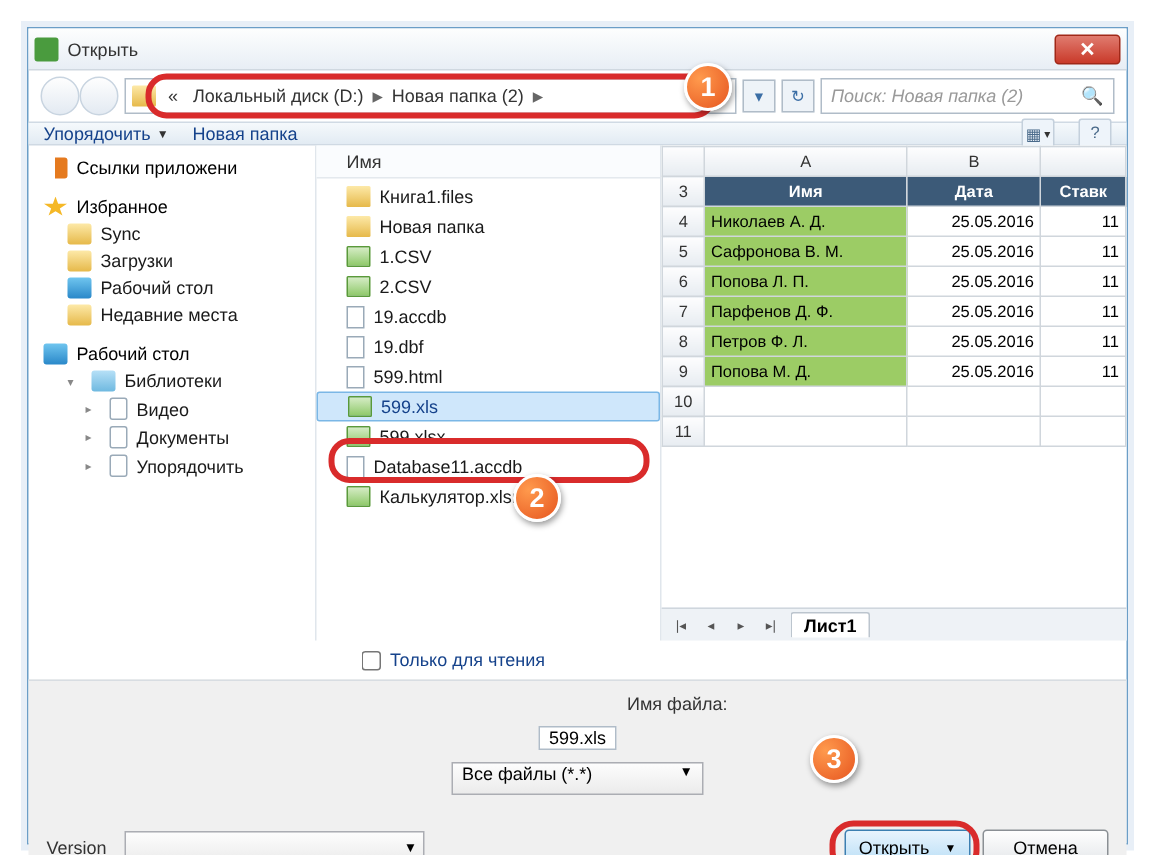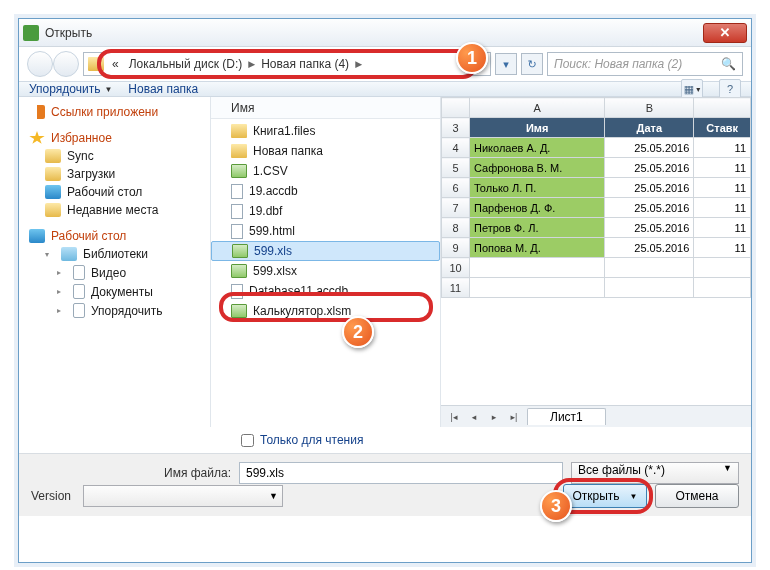--- a/index.html
+++ b/index.html
@@ -27,21 +27,21 @@
 .toolbar { height: 16px; background: linear-gradient(#f5f9fc,#e2ebf3); border-top: 1px solid #d0dae4; border-bottom: 1px solid #cfd9e3; display: flex; align-items: center; padding: 0 10px; gap: 16px; }
 .toolbar .tb-item { color: #15428b; display: flex; align-items: center; gap: 4px; }
 .toolbar .drop { font-size: 8px; color: #333; }
 .toolbar .spacer { flex: 1; }
 .tb-icon { width: 22px; height: 20px; border: 1px solid #c4d0dc; background: #eef4fa; border-radius: 2px; display: flex; align-items: center; justify-content: center; font-size: 11px; color: #4a6a8a; }
 
 .body { display: flex; height: 330px; }
 
 .sidebar { width: 192px; border-right: 1px solid #e0e6ec; padding: 6px 4px; overflow: hidden; }
 .sb-group { margin-bottom: 8px; }
-.sb-head { display: flex; align-items: center; gap: 6px; padding: 2px 6px; color: #c2410c; }
+.sb-head { display: flex; align-items: center; gap: 6px; padding: 2px 6px; color: #000000; }
 .sb-item { display: flex; align-items: center; gap: 6px; padding: 2px 6px 2px 22px; color: #1a1a1a; }
 .ic { width: 16px; height: 14px; border-radius: 2px; flex-shrink: 0; }
 .ic-vlc { background: conic-gradient(#e57a1f 0 50%, #fff 50% 100%); border-radius: 2px; }
 .ic-star { background: #f5b826; clip-path: polygon(50% 0,61% 35%,98% 35%,68% 57%,79% 91%,50% 70%,21% 91%,32% 57%,2% 35%,39% 35%); }
 .ic-fld { background: linear-gradient(#fde9a8,#e6b94a); }
 .ic-desk { background: linear-gradient(#6fc5ef,#2a88c9); }
 .ic-lib { background: linear-gradient(#b6e0f7,#6fb9e0); }
 .ic-doc { width: 12px; height: 15px; background: #fff; border: 1px solid #9aaab8; }
 .tree-caret { color: #888; font-size: 8px; width: 10px; display: inline-block; }
 
@@ -62,27 +62,27 @@
 .sheet-area { flex: 1; position: relative; overflow: hidden; }
 .grid { border-collapse: collapse; width: 100%; }
 .grid th, .grid td { border: 1px solid #d0d6dc; padding: 0 4px; height: 20px; text-align: left; font-size: 11px; }
 .grid .colhead { background: linear-gradient(#fdfdfe,#e7ecf1); text-align: center; color: #333; font-weight: normal; }
 .grid .rowhead { background: linear-gradient(#fdfdfe,#e7ecf1); text-align: center; width: 28px; color: #333; font-weight: normal; }
 .grid .hdr { background: #3c5a78; color: #fff; font-weight: bold; text-align: center; }
 .grid .name { background: #9ccc65; }
 .grid .date, .grid .val { text-align: right; }
 .sheet-tabs { height: 22px; border-top: 1px solid #cfd6dd; background: #eef2f6; display: flex; align-items: center; padding: 0 6px; gap: 6px; font-size: 11px; }
 .sheet-tabs .tabbtn { width: 14px; height: 14px; display: flex; align-items: center; justify-content: center; color: #555; font-size: 9px; }
-.sheet-tabs .tab { padding: 1px 22px; background: #fff; border: 1px solid #bcc5ce; border-bottom: none; border-radius: 2px 2px 0 0; font-weight: normal; }
+.sheet-tabs .tab { padding: 1px 8px; background: #fff; border: 1px solid #bcc5ce; border-bottom: none; border-radius: 2px 2px 0 0; font-weight: bold; }
 
 .readonly-row { padding: 6px 0 6px 222px; display: flex; align-items: center; gap: 6px; color: #15428b; }
 .readonly-row input { width: 13px; height: 13px; }
 
 .bottom { background: #f0f0f0; border-top: 1px solid #d8dde2; padding: 8px 12px; }
-.form-row { display: flex; align-items: center; gap: 8px; margin-bottom: 0; }
+.form-row { display: flex; align-items: center; gap: 8px; margin-bottom: 23px; flex-direction: column; }
 .form-row .lbl { width: 200px; text-align: right; color: #333; }
 .form-row .field { flex: 1; height: 22px; border: 1px solid #b0bcc8; background: #fff; padding: 0 6px; display: flex; align-items: center; }
 .combo { width: 168px; height: 22px; border: 1px solid #abadb3; background: linear-gradient(#fdfdfd,#ebebeb); display: flex; align-items: flex-start; padding: 0 6px; justify-content: space-between; }
 .btn { width: 84px; height: 24px; border: 1px solid #8a8f94; background: linear-gradient(#fefefe,#e4e7ea); border-radius: 3px; display: flex; align-items: center; justify-content: center; gap: 4px; }
 .btn.primary { background: linear-gradient(#e8f4fd,#b9def6); border: 1px solid #3c7fb1; }
 .btn-row { display: flex; justify-content: flex-start; gap: 8px; align-items: center; position: relative; }
 .btn-row .lbl2 { color: #333; margin-right: 4px; }
 .version-field { width: 200px; height: 22px; border: 1px solid #abadb3; background: linear-gradient(#fdfdfd,#ebebeb); display: flex; align-items: center; justify-content: flex-end; padding-right: 4px; }
 .open-outline { position: absolute; right: 86px; top: -6px; width: 100px; height: 36px; border: 4px solid #d92b2b; border-radius: 16px; pointer-events: none; }
 
@@ -105,21 +105,21 @@
   <div class="navrow">
     <div class="navbtns">
       <div class="navbtn"></div>
       <div class="navbtn"></div>
     </div>
     <div class="breadcrumb">
       <span class="folder-ic"></span>
       <span class="seg">«</span>
       <span class="seg">Локальный диск (D:)</span>
       <span class="sep">▶</span>
-      <span class="seg">Новая папка (4)</span>
+      <span class="seg">Новая папка (2)</span>
       <span class="sep">▶</span>
     </div>
     <div class="bc-outline"></div>
     <div class="navctrl">▾</div>
     <div class="navctrl">↻</div>
     <div class="searchbox">
       <span>Поиск: Новая папка (2)</span>
       <span class="mag">🔍</span>
     </div>
   </div>
@@ -203,20 +203,24 @@
           </div>
           <div class="file-row">
             <span class="fi fi-fld"></span>
             <span>Новая папка</span>
           </div>
           <div class="file-row">
             <span class="fi fi-csv"></span>
             <span>1.CSV</span>
           </div>
           <div class="file-row">
+            <span class="fi fi-csv"></span>
+            <span>2.CSV</span>
+          </div>
+          <div class="file-row">
             <span class="fi fi-db"></span>
             <span>19.accdb</span>
           </div>
           <div class="file-row">
             <span class="fi fi-db"></span>
             <span>19.dbf</span>
           </div>
           <div class="file-row">
             <span class="fi fi-db"></span>
             <span>599.html</span>
@@ -264,21 +268,21 @@
                 <td class="val">11</td>
               </tr>
               <tr>
                 <th class="rowhead">5</th>
                 <td class="name">Сафронова В. М.</td>
                 <td class="date">25.05.2016</td>
                 <td class="val">11</td>
               </tr>
               <tr>
                 <th class="rowhead">6</th>
-                <td class="name">Только Л. П.</td>
+                <td class="name">Попова Л. П.</td>
                 <td class="date">25.05.2016</td>
                 <td class="val">11</td>
               </tr>
               <tr>
                 <th class="rowhead">7</th>
                 <td class="name">Парфенов Д. Ф.</td>
                 <td class="date">25.05.2016</td>
                 <td class="val">11</td>
               </tr>
               <tr>

